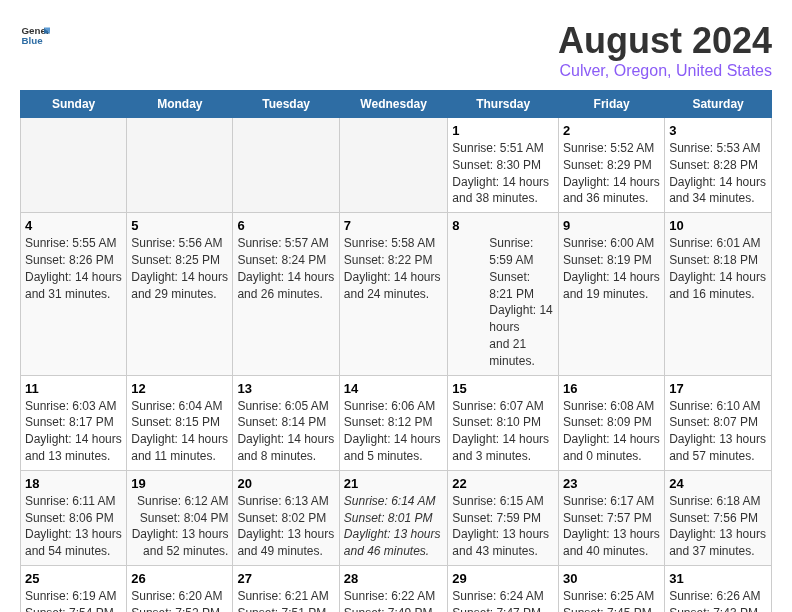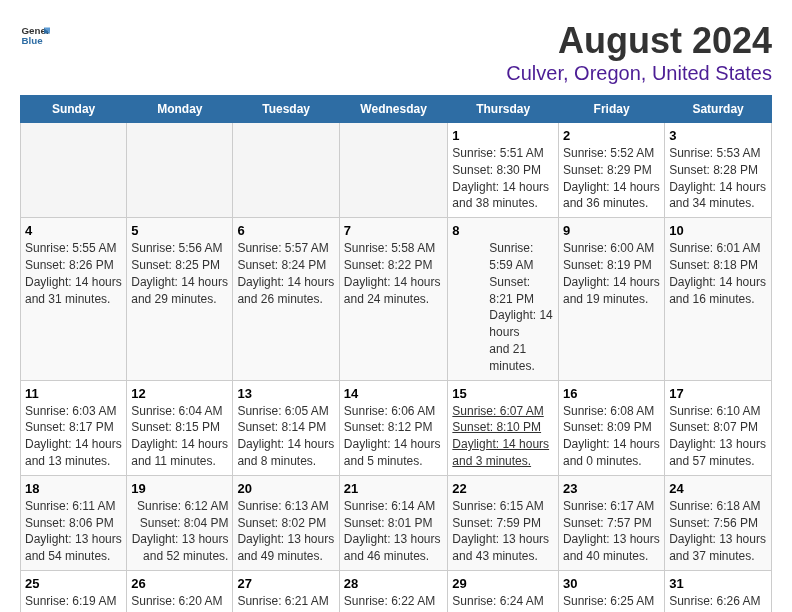--- a/index.html
+++ b/index.html
@@ -27,22 +27,22 @@
     }
     .title-section {
       text-align: right;
     }
     .main-title {
       font-size: 36px;
       font-weight: bold;
       color: #333;
     }
     .subtitle {
-      font-size: 20px;
-      color: #4c1d95;
+      font-size: 16px;
+      color: #8b5cf6;
     }
     table {
       width: 100%;
       border-collapse: collapse;
       font-size: 11px;
     }
     thead tr {
       background-color: #2E6DA4;
       color: #fff;
     }
@@ -217,21 +217,21 @@
         </td>
         <td>
           <span class="day-number">14</span>
           <div class="day-info" style="white-space: pre-line;">Sunrise: 6:06 AM
 Sunset: 8:12 PM
 Daylight: 14 hours
 and 5 minutes.</div>
         </td>
         <td>
           <span class="day-number">15</span>
-          <div class="day-info" style="white-space: pre-line; text-decoration: underline;">Sunrise: 6:07 AM
+          <div class="day-info" style="white-space: pre-line;">Sunrise: 6:07 AM
 Sunset: 8:10 PM
 Daylight: 14 hours
 and 3 minutes.</div>
         </td>
         <td>
           <span class="day-number">16</span>
           <div class="day-info" style="white-space: pre-line;">Sunrise: 6:08 AM
 Sunset: 8:09 PM
 Daylight: 14 hours
 and 0 minutes.</div>
@@ -261,21 +261,21 @@
         </td>
         <td>
           <span class="day-number">20</span>
           <div class="day-info" style="white-space: pre-line;">Sunrise: 6:13 AM
 Sunset: 8:02 PM
 Daylight: 13 hours
 and 49 minutes.</div>
         </td>
         <td>
           <span class="day-number">21</span>
-          <div class="day-info" style="white-space: pre-line;">Sunrise: 6:14 AM
+          <div class="day-info" style="white-space: pre-line; font-style: italic;">Sunrise: 6:14 AM
 Sunset: 8:01 PM
 Daylight: 13 hours
 and 46 minutes.</div>
         </td>
         <td>
           <span class="day-number">22</span>
           <div class="day-info" style="white-space: pre-line;">Sunrise: 6:15 AM
 Sunset: 7:59 PM
 Daylight: 13 hours
 and 43 minutes.</div>

